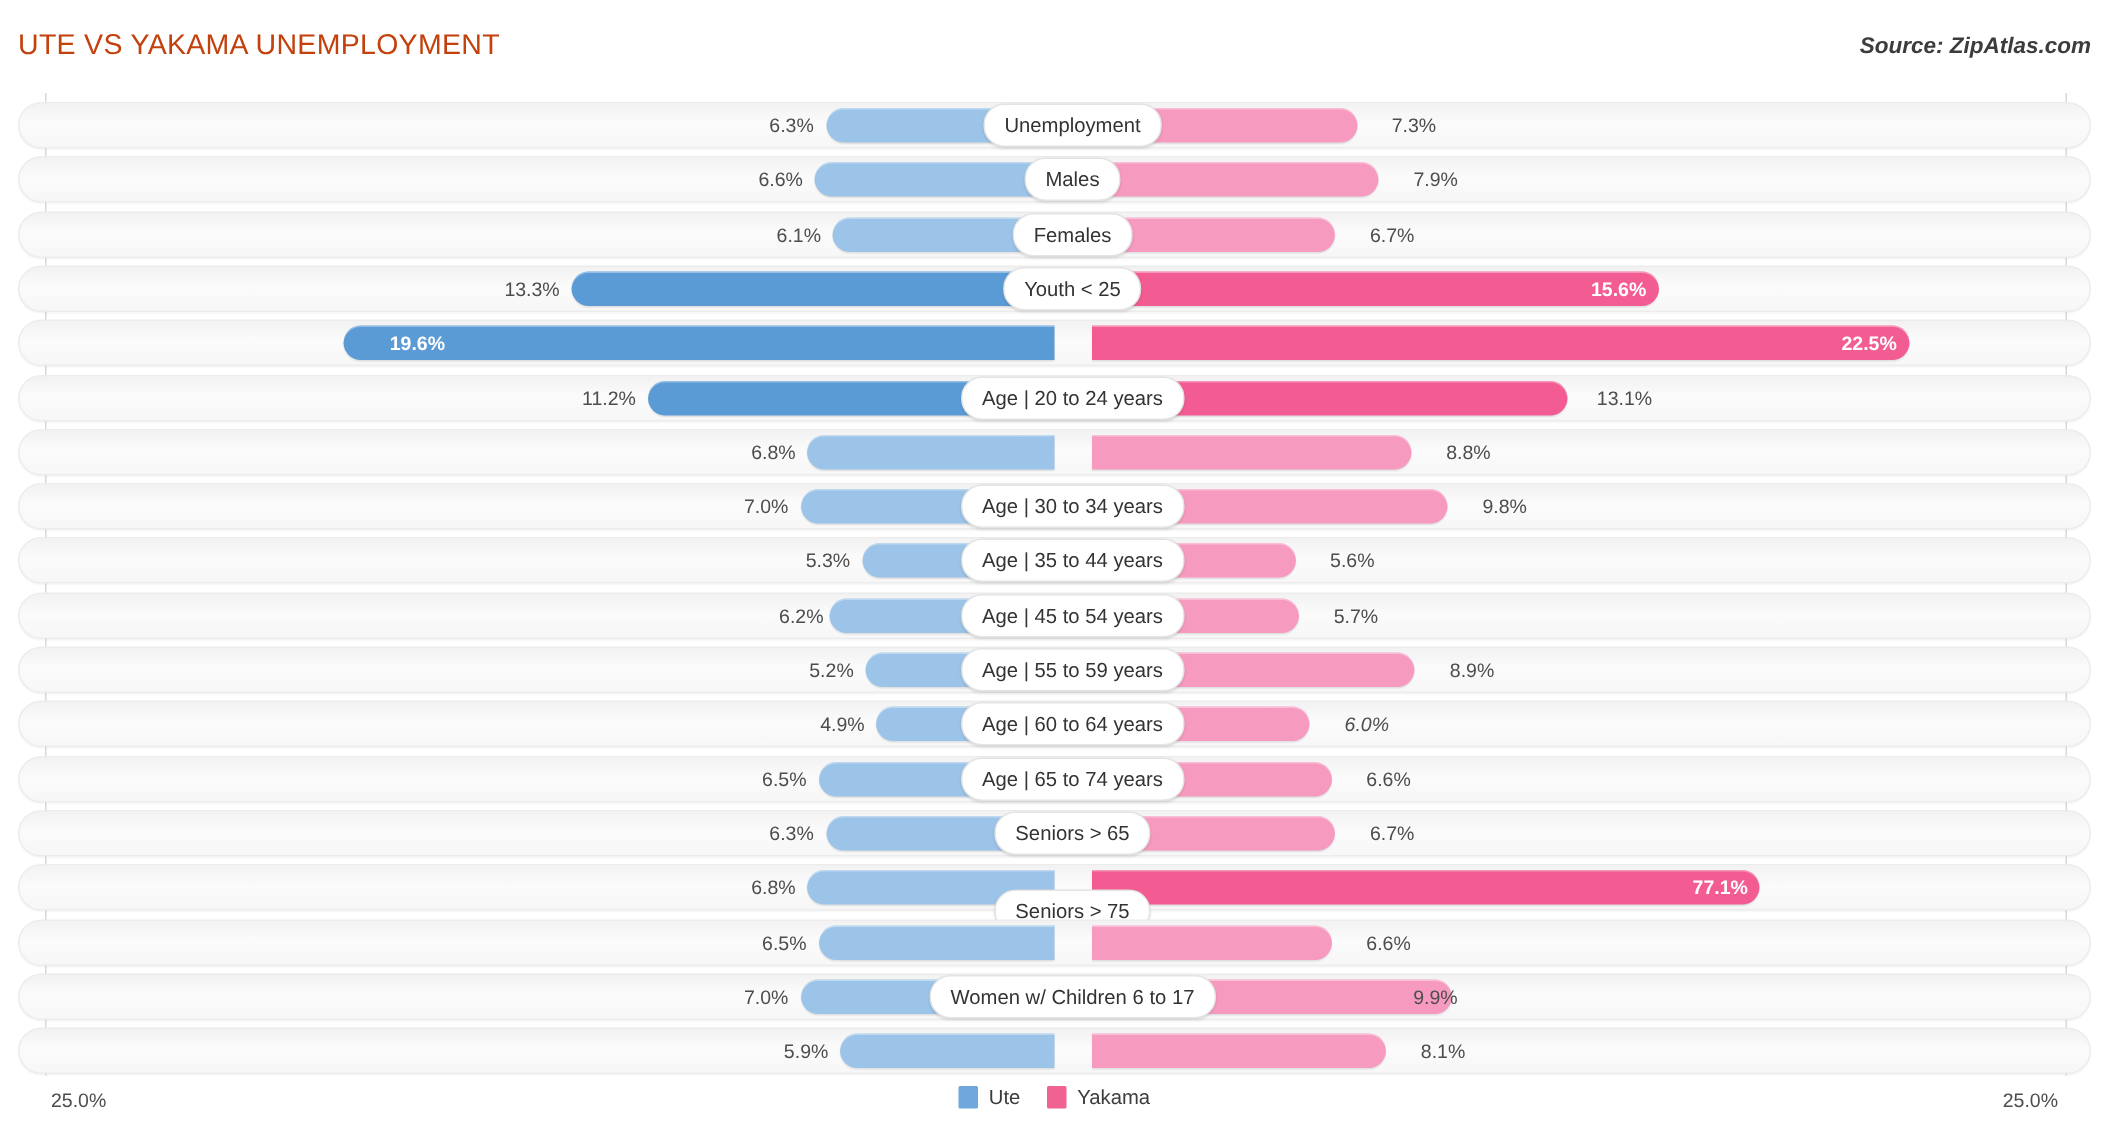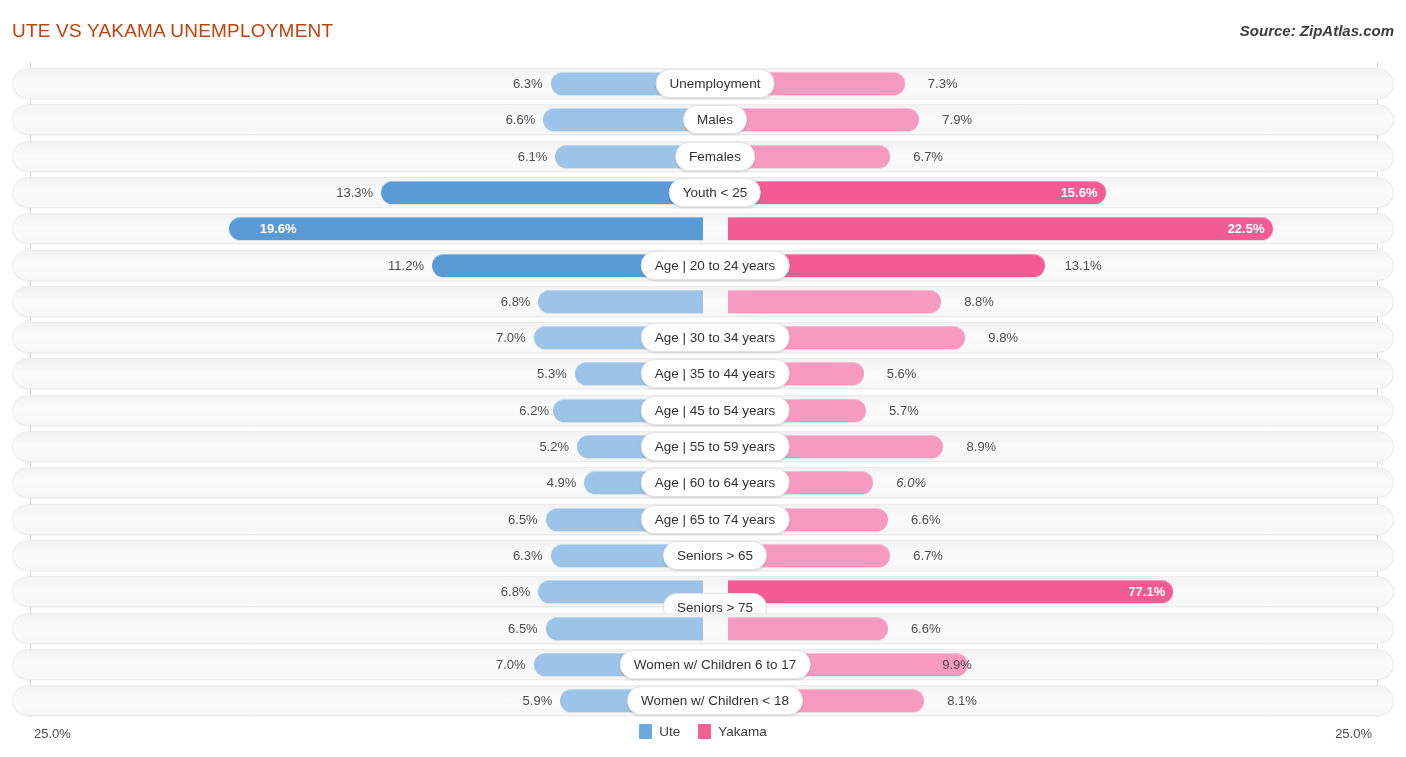--- a/index.html
+++ b/index.html
@@ -314,21 +314,20 @@
         <div class="val val-left" style="left: 453.6px; width: 60px;">7.0%</div>
         <div class="val val-right" style="left: 915px; width: 60px;">9.9%</div>
         <div class="center-label" style="left: 703px;">Women w/ Children 6 to 17</div>
       </div>
       <div class="row" style="top: 623.1px;">
         <div class="track"></div>
         <div class="bar bar-left" style="left: 548.22px; width: 142.78px; background: rgb(155, 196, 232);"></div>
         <div class="bar bar-right" style="left: 716px; width: 196.02px; background: rgb(247, 154, 192);"></div>
         <div class="val val-left" style="left: 480.22px; width: 60px;">5.9%</div>
         <div class="val val-right" style="left: 920.02px; width: 60px;">8.1%</div>
-        <div class="center-label" style="left: 703px;">Women w/ Children &lt; 18</div>
       </div>
     </div>
 </div>
 
 <div id="footer">
   <div id="axis-min">25.0%</div>
   <div id="axis-max">25.0%</div>
   <div id="legend">
       <div class="legend-item">
         <span class="legend-swatch" style="background: rgb(111, 168, 220);"></span>

